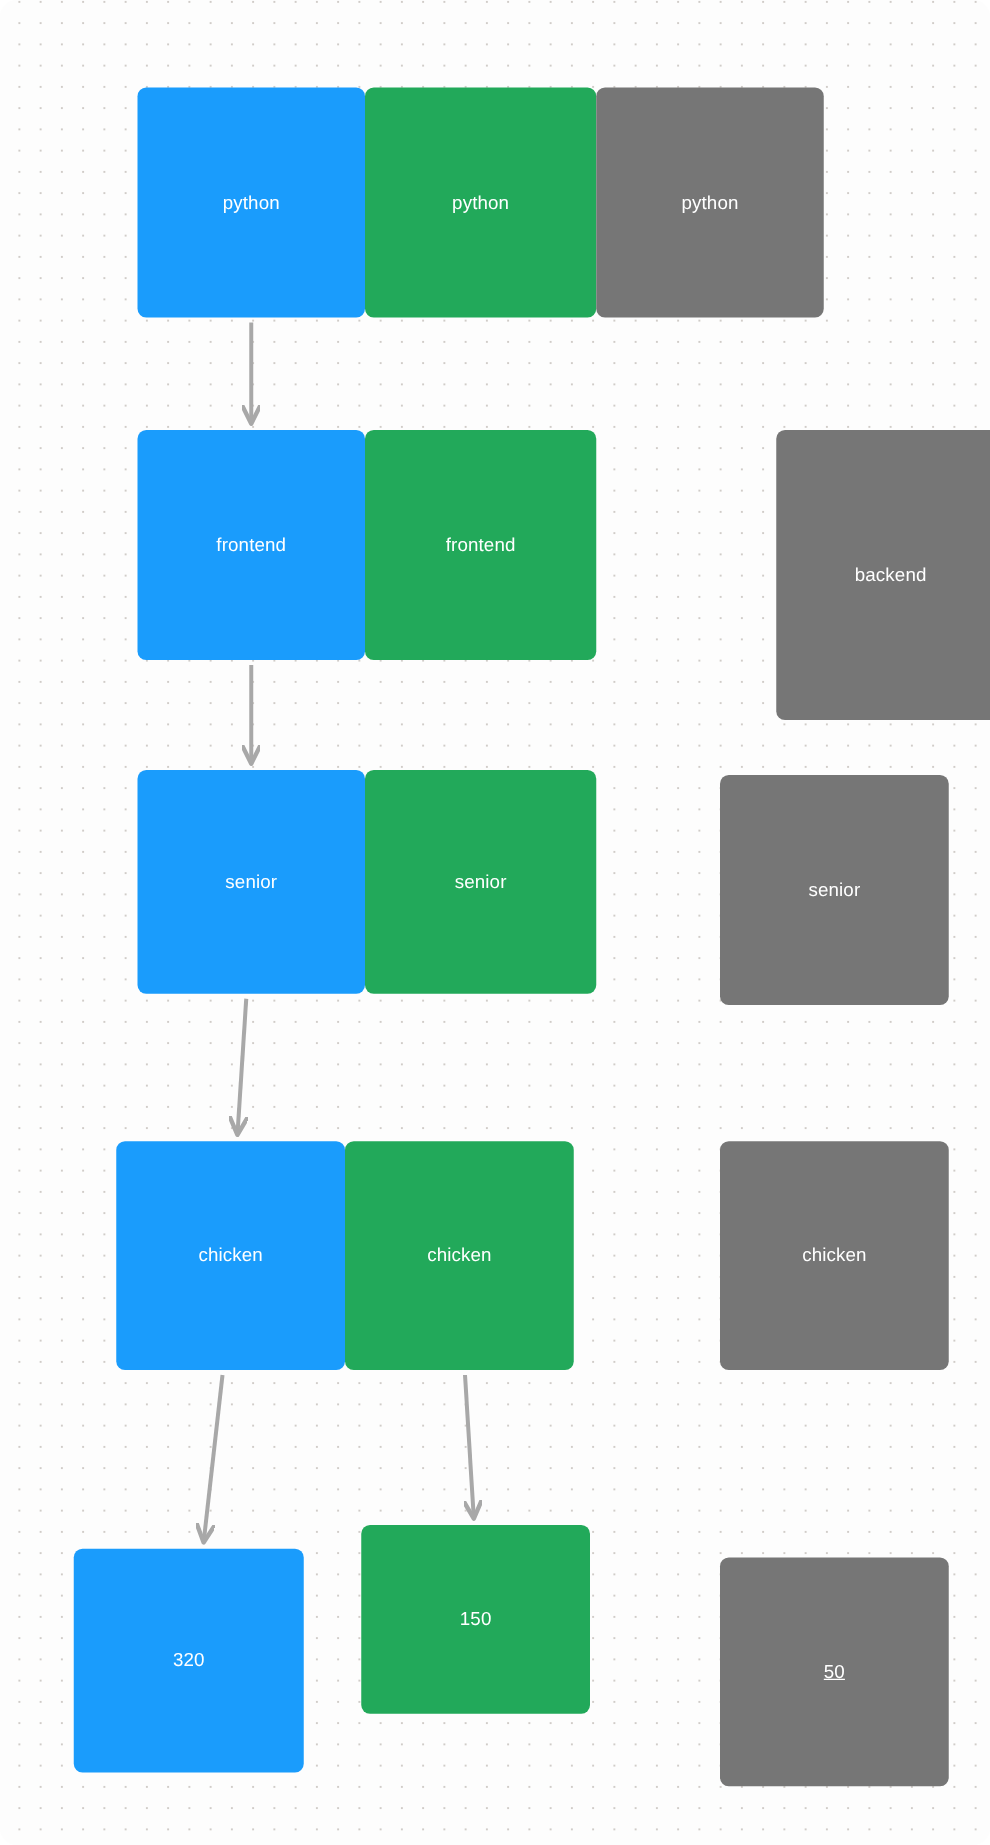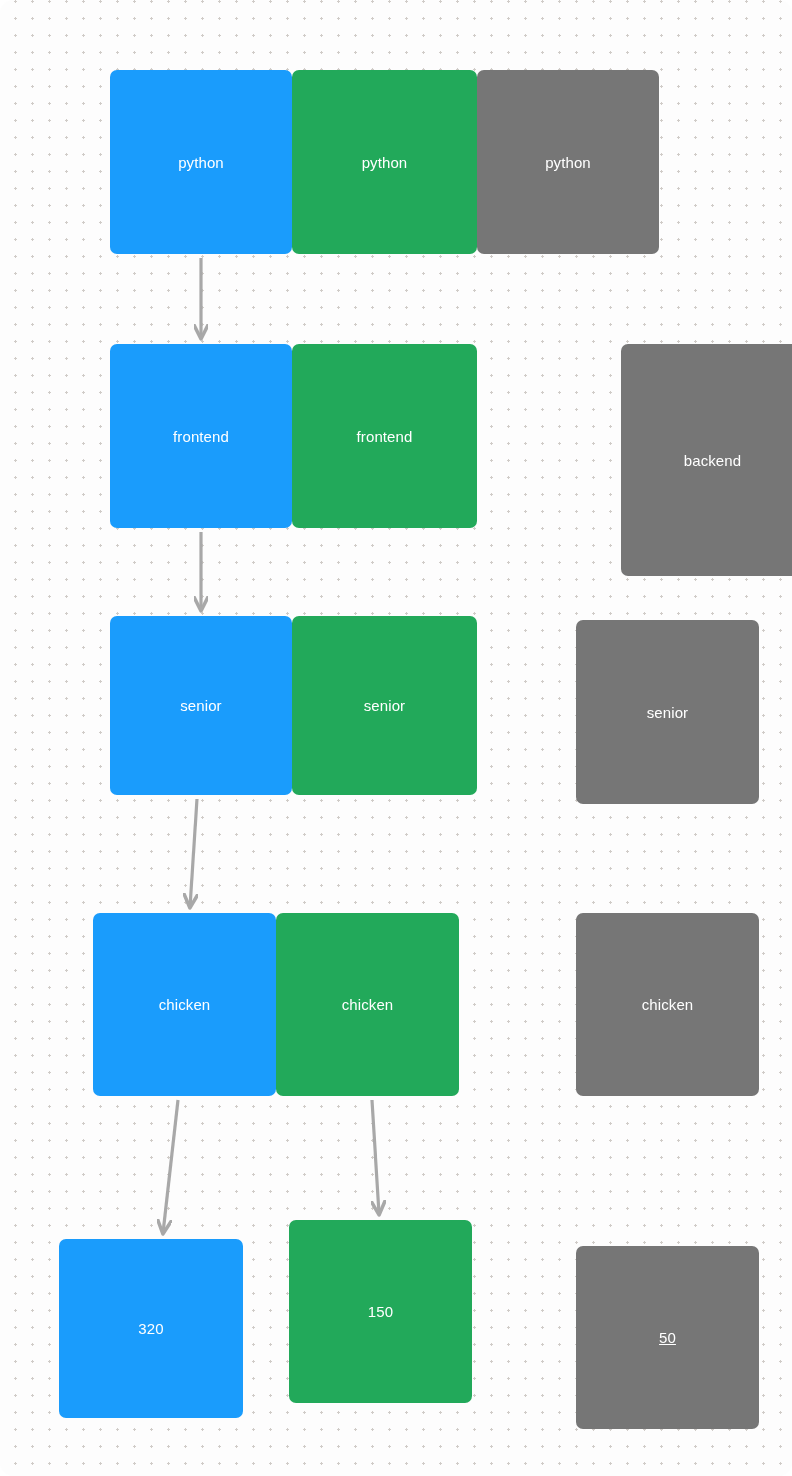--- a/index.html
+++ b/index.html
@@ -101,21 +101,21 @@
       </div>
       <div class="node" style="left: 276px; top: 913px; width: 183px; height: 183px; background-color: rgb(34, 169, 90); color: rgb(255, 255, 255);">
         <span class="node-label">chicken</span>
       </div>
       <div class="node" style="left: 576px; top: 913px; width: 183px; height: 183px; background-color: rgb(118, 118, 118); color: rgb(255, 255, 255);">
         <span class="node-label">chicken</span>
       </div>
       <div class="node" style="left: 59px; top: 1239px; width: 184px; height: 179px; background-color: rgb(26, 156, 252); color: rgb(255, 255, 255);">
         <span class="node-label">320</span>
       </div>
-      <div class="node" style="left: 289px; top: 1220px; width: 183px; height: 183px; background-color: rgb(34, 169, 90); color: rgb(255, 255, 255);">
+      <div class="node" style="left: 289px; top: 1220px; width: 183px; height: 151px; background-color: rgb(34, 169, 90); color: rgb(255, 255, 255);">
         <span class="node-label">150</span>
       </div>
       <div class="node" style="left: 576px; top: 1246px; width: 183px; height: 183px; background-color: rgb(118, 118, 118); color: rgb(255, 255, 255); text-decoration: underline;">
         <span class="node-label">50</span>
       </div>
     </div>
 
 </div>
 
 </body></html>

